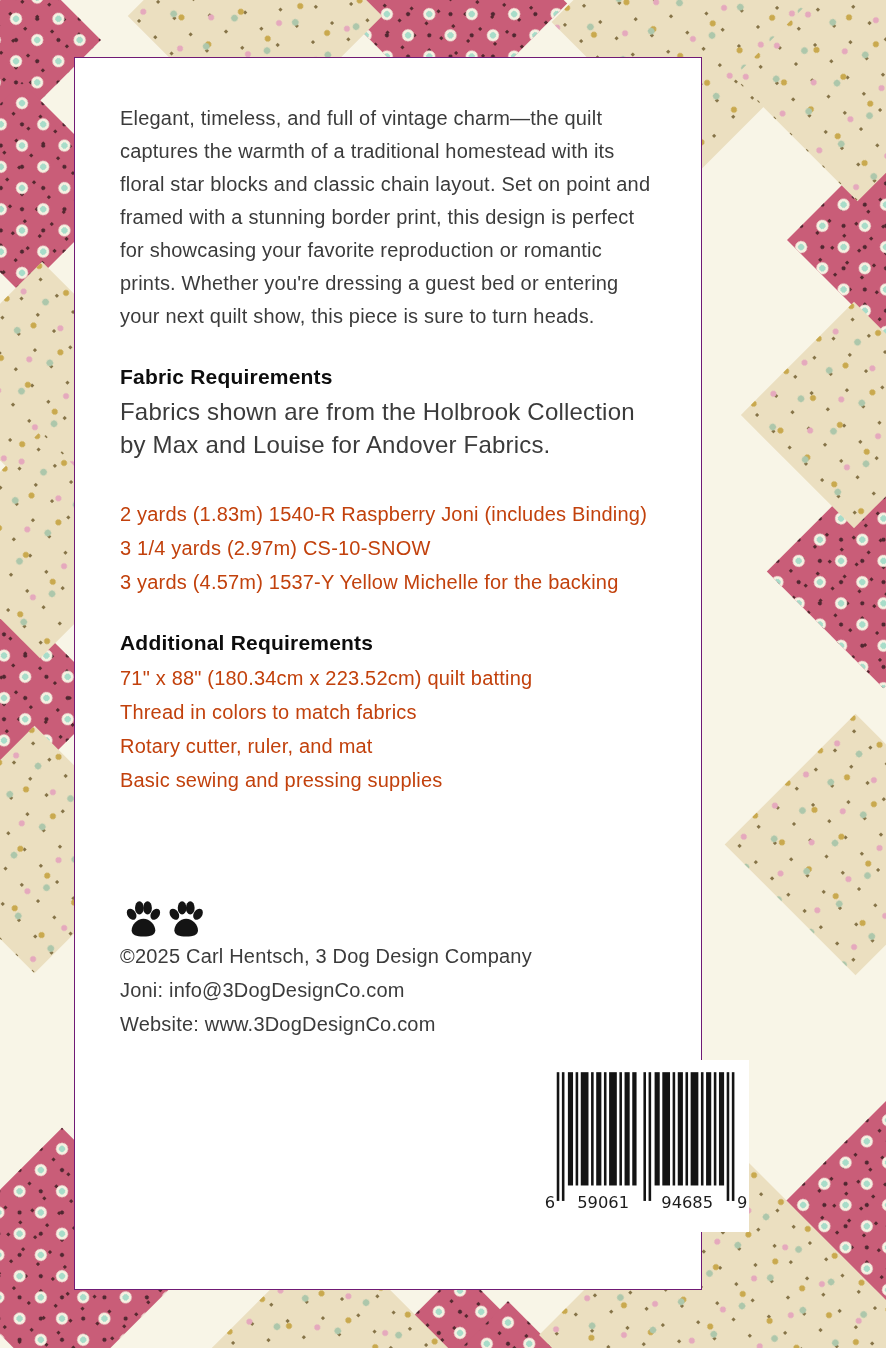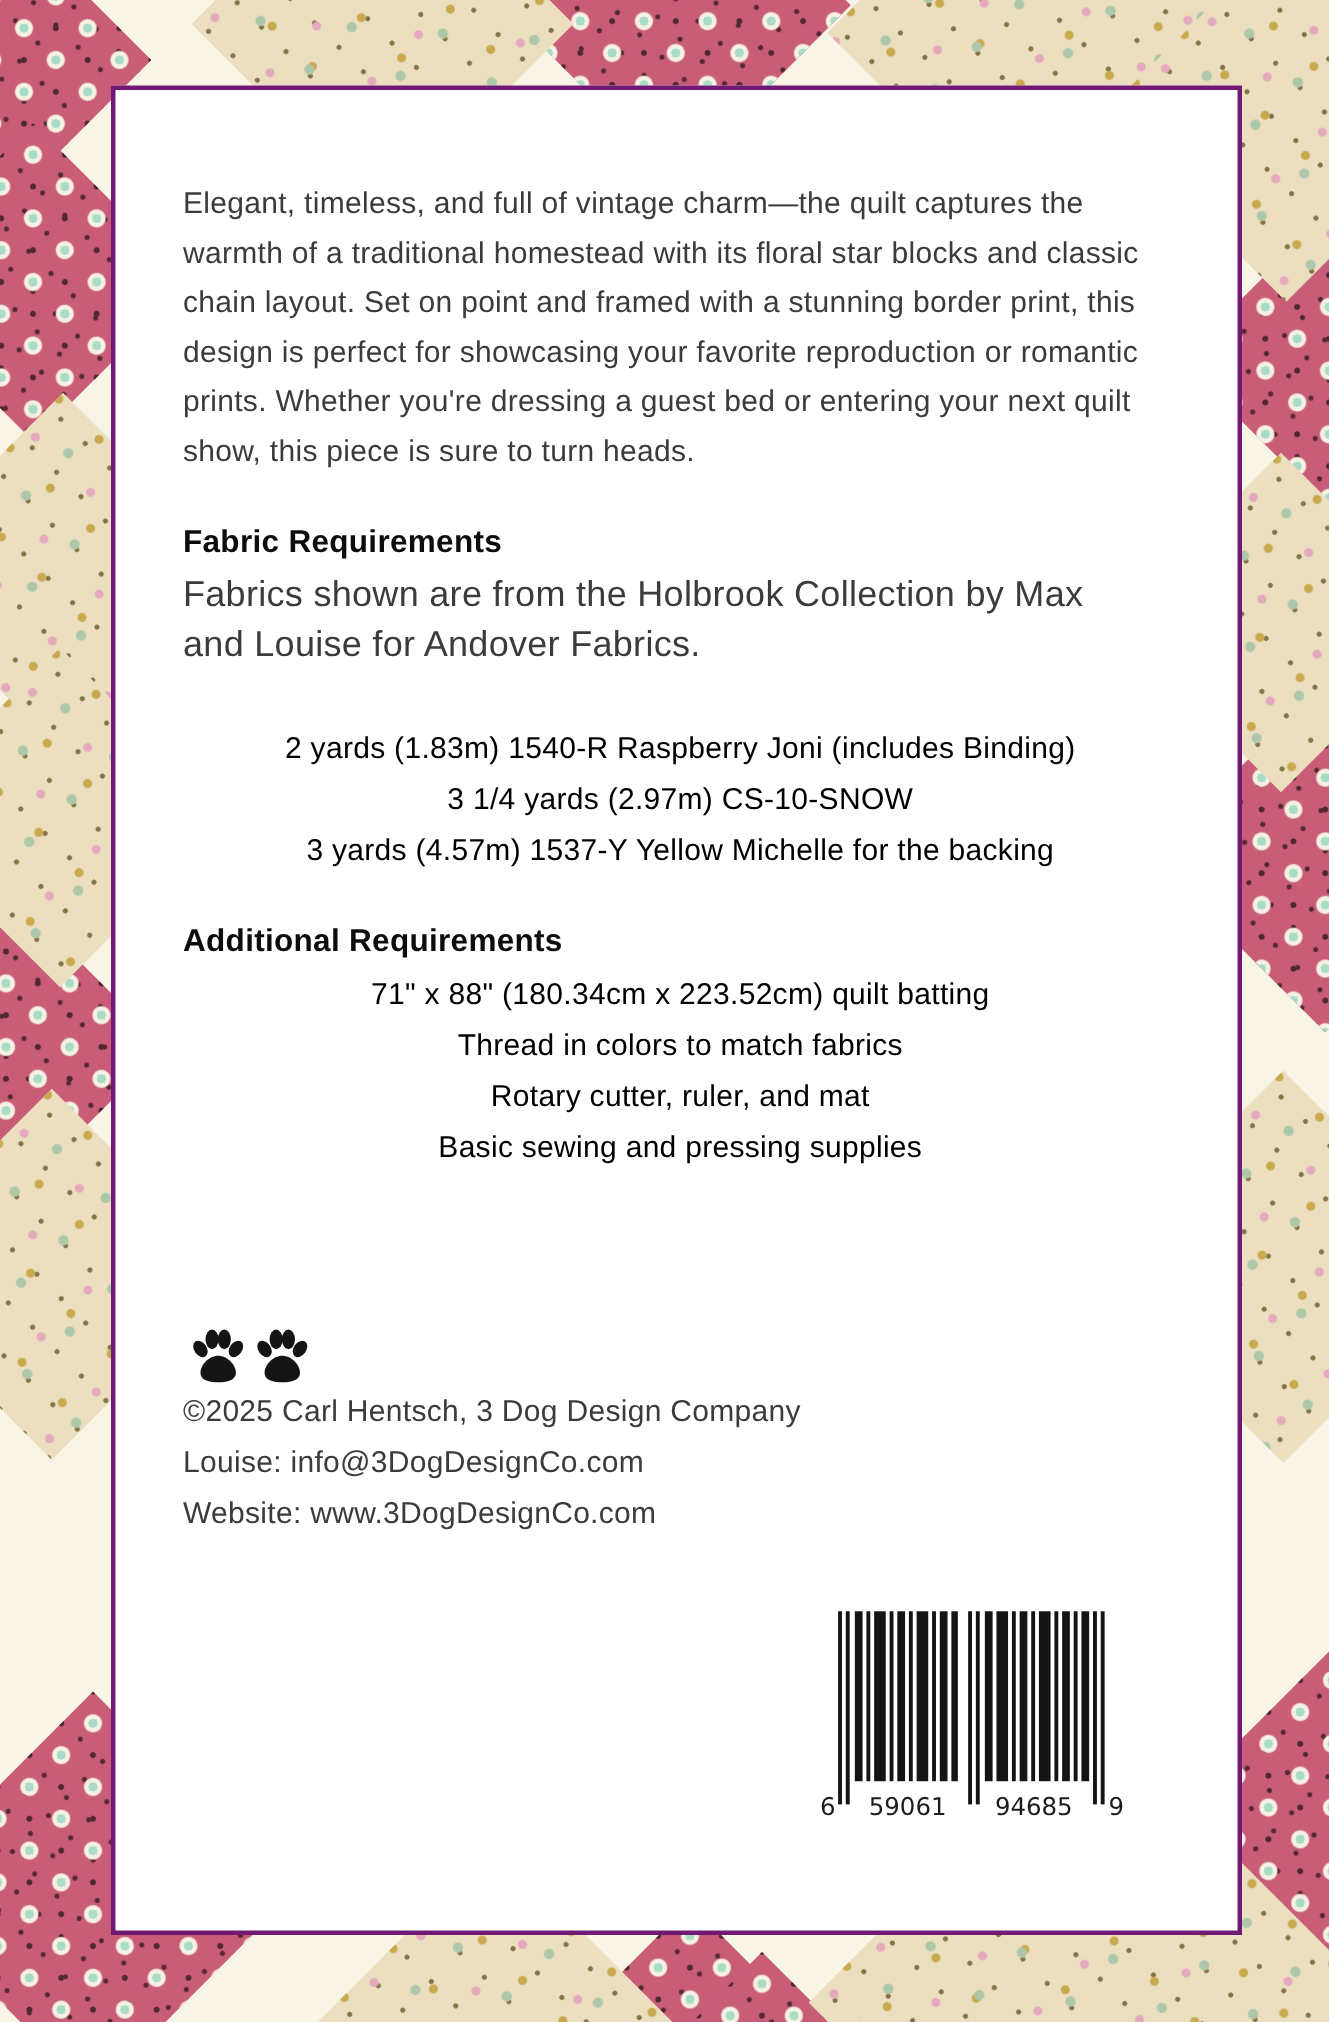--- a/index.html
+++ b/index.html
@@ -25,39 +25,38 @@
     background-image:
       radial-gradient(circle, #adc7ab 3px, rgba(0,0,0,0) 3.8px),
       radial-gradient(circle, #c9a94e 2.6px, rgba(0,0,0,0) 3.4px),
       radial-gradient(circle, #e5a9bd 2.6px, rgba(0,0,0,0) 3.4px),
       radial-gradient(circle, #857347 1.4px, rgba(0,0,0,0) 2px);
     background-size: 46px 40px, 38px 46px, 52px 44px, 23px 27px;
     background-position: 8px 6px, 20px 28px, 34px 12px, 0 0;
   }
   
   .panel {
-    position:absolute; left:74px; top:57px; width:754px; height:1233px;
-    background:#ffffff; border:3px solid #701a75; z-index:2;
-    padding:60px 40px 0 45px;
+    position:absolute; left:74px; top:57px; width:628px; height:1233px;
+    background:#ffffff; border:1px solid #701a75; z-index:2;
+    padding:44px 40px 0 45px;
   }
   .desc {
     font-size:20px; line-height:33px; color:#3b3b3b; letter-spacing:0.2px;
     max-width:663px;
   }
   h2.sec {
     margin-top:26px; font-size:21px; line-height:36px; font-weight:bold;
     color:#0d0d0d; letter-spacing:0.2px;
   }
   .intro { font-size:24px; line-height:33px; color:#3b3b3b; letter-spacing:0.2px; max-width:640px; }
   .req-list { margin-top:36px; }
   .req-list.tight { margin-top:0; }
   .req-list div {
-    font-size:20px; line-height:34px; color:#000000; letter-spacing:0.2px;
+    font-size:20px; line-height:34px; color:#c2410c; letter-spacing:0.2px;
     white-space:pre-wrap;
-    text-align:center;
   }
   .footer { margin-top:100px; }
   .paws { width:92px; height:40px; display:block; margin-left:2px; }
   .footer-line { font-size:20px; line-height:34px; color:#3b3b3b; letter-spacing:0.2px; }
   .copyright { margin-top:2px; }
   
   .barcode { position:absolute; top:1002px; left:468px; width:206px; height:172px; background:#ffffff; }
   .barcode svg { width:206px; height:172px; display:block; }
   .barcode text { font-family:"DejaVu Sans", sans-serif; font-size:19px; fill:#1c1c1c; }
 </style>
@@ -122,21 +121,21 @@
           <g transform="translate(70,24)">
             <ellipse cx="-13" cy="-5" rx="4.6" ry="6.6" transform="rotate(-35 -13 -5)"></ellipse>
             <ellipse cx="-4.5" cy="-12" rx="4.8" ry="7.2"></ellipse>
             <ellipse cx="4.5" cy="-12" rx="4.8" ry="7.2"></ellipse>
             <ellipse cx="13" cy="-5" rx="4.6" ry="6.6" transform="rotate(35 13 -5)"></ellipse>
             <path d="M0,0 C-7,0 -13,7 -13,12.5 C-13,17.5 -8,19.5 0,19.5 C8,19.5 13,17.5 13,12.5 C13,7 7,0 0,0 Z"></path>
           </g>
         </g>
       </svg>
       <div class="footer-line copyright">©2025 Carl Hentsch, 3 Dog Design Company</div>
-      <div class="footer-line">Louise: info@3DogDesignCo.com</div>
+      <div class="footer-line">Joni: info@3DogDesignCo.com</div>
       <div class="footer-line">Website: www.3DogDesignCo.com</div>
     </div>
 
     <div class="barcode">
       <svg viewBox="0 0 240 172" aria-hidden="true">
         <g fill="#141414">
 
           <rect x="16" y="0" width="3" height="150"></rect>
             <rect x="22" y="0" width="3" height="150"></rect>
 

